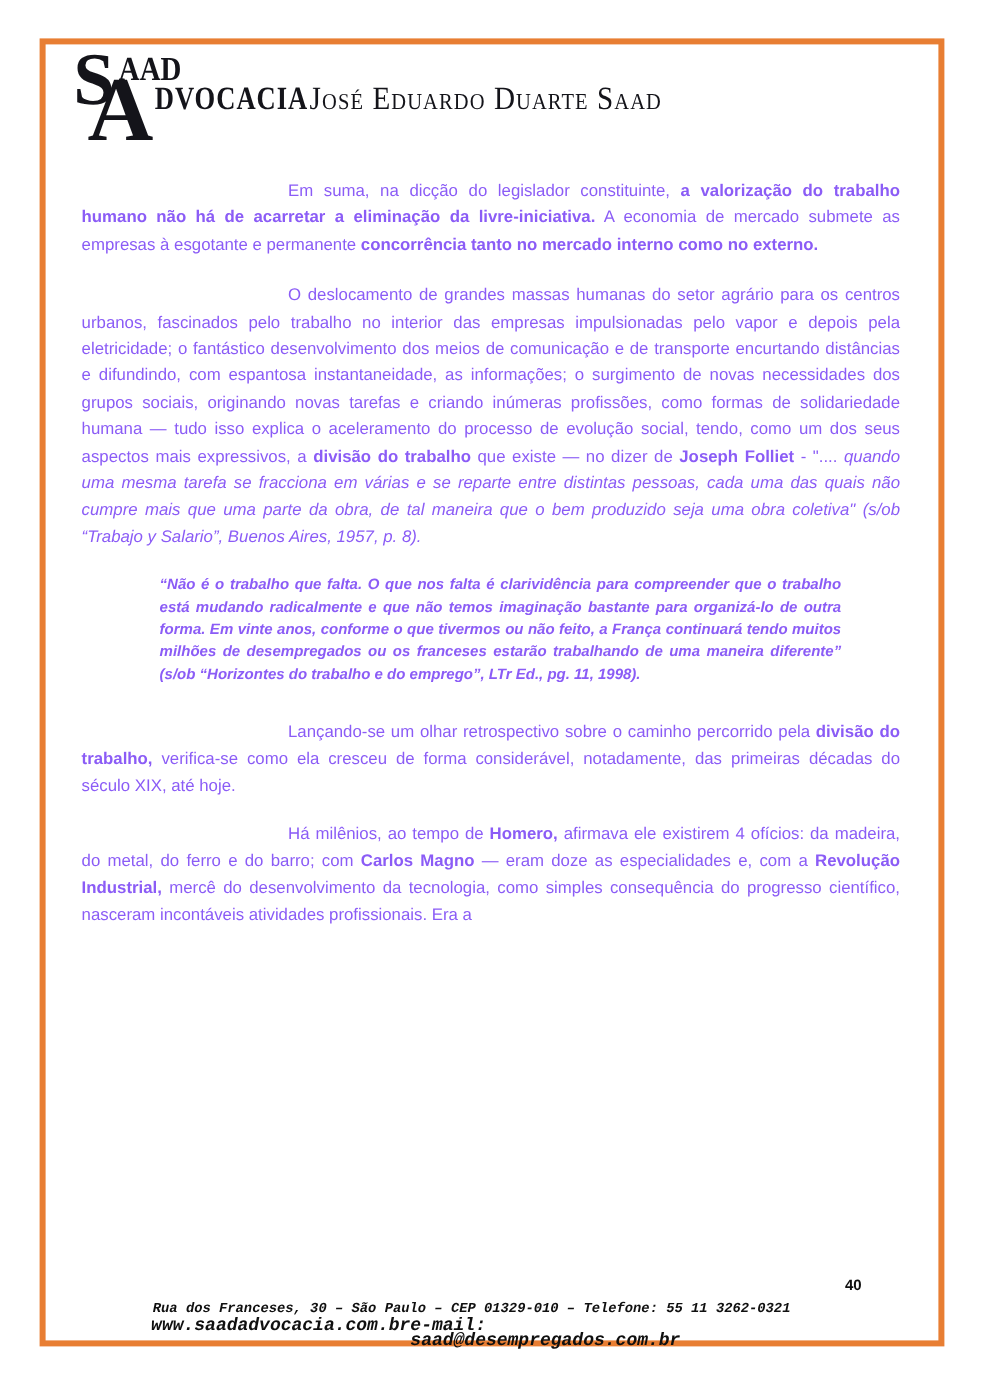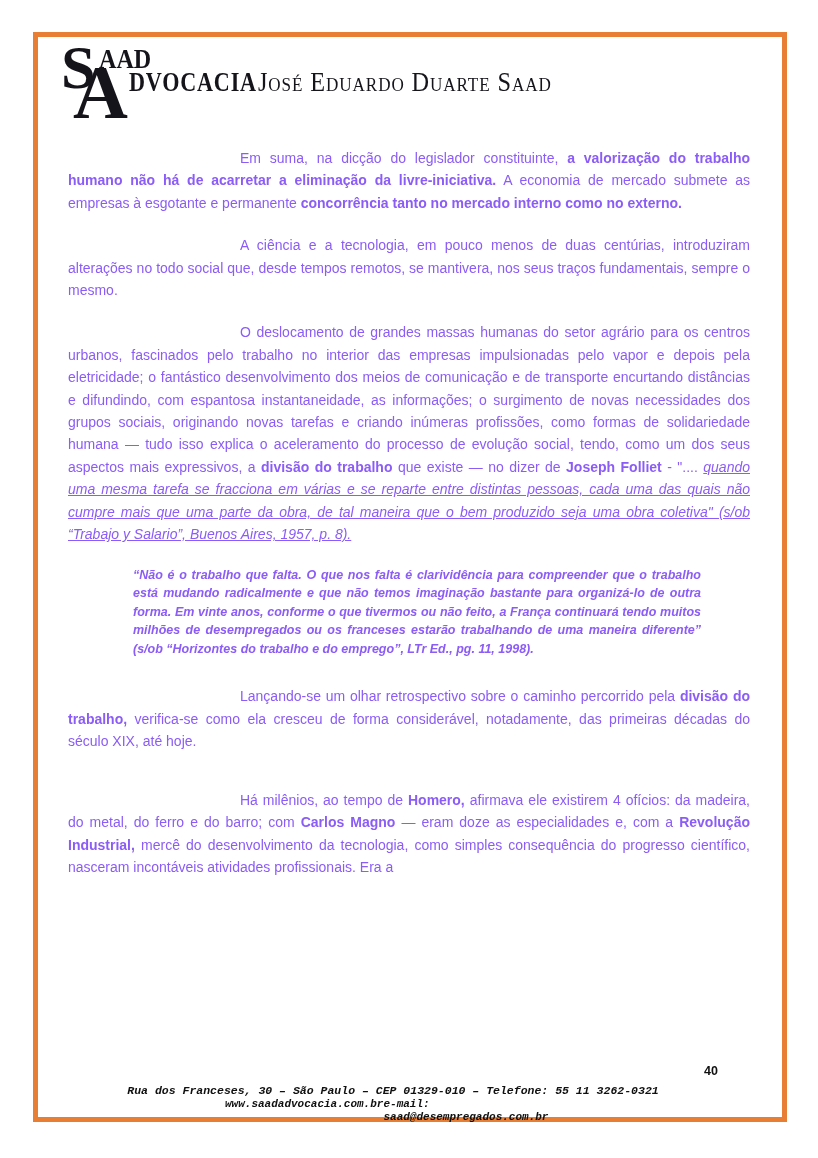--- a/index.html
+++ b/index.html
@@ -53,21 +53,21 @@
   .doc .para:nth-child(7) { }
   .doc .quote {
     margin: 0 49px 27px 65px;
     font-size: 12.5px;
     line-height: 18.6px;
     font-weight: bold;
     font-style: italic;
     text-indent: 0;
   }
   .doc .b { font-weight: bold; }
-  .doc .i { font-style: italic; text-decoration: underline; }
+  .doc .i { font-style: italic; }
 
   
   .page-number {
     position: absolute;
     left: 68px; top: 1064px;
     width: 650px;
     text-align: right;
     font-family: Liberation Sans, sans-serif;
     font-weight: bold;
     font-size: 12.5px;
@@ -85,42 +85,41 @@
     color: #101010;
   }
   .footer-line1 {
     text-align: center;
     width: 650px;
     font-size: 11.5px;
     line-height: 14px;
   }
   .footer-line2 {
     display: flex;
-    justify-content: space-between;
+    justify-content: flex-end;
     padding: 0 183px 0 157px;
-    font-size: 11px;
+    font-size: 15px;
     line-height: 13px;
   }
 </style>
 </head>
 <body>
 
 <div class="frame"></div>
 
 <div class="logo">
   <span class="logo-s">S</span>
   <span class="logo-saad">AAD</span>
   <span class="logo-a">A</span>
   <span class="logo-adv">DVOCACIA</span>
   <span class="logo-name">José Eduardo Duarte Saad</span>
 </div>
 
 <div class="doc">
     <p class="para"><span>Em suma, na dicção do legislador constituinte, </span><span class="b">a valorização do trabalho humano não há de acarretar a eliminação da livre-iniciativa.</span><span> A economia de mercado submete as empresas à esgotante e permanente </span><span class="b">concorrência tanto no mercado interno como no externo.</span></p>
-    <p class="para"><span>A ciência e a tecnologia, em pouco menos de duas centúrias, introduziram alterações no todo social que, desde tempos remotos, se mantivera, nos seus traços fundamentais, sempre o mesmo.</span></p>
     <p class="para"><span>O deslocamento de grandes massas humanas do setor agrário para os centros urbanos, fascinados pelo trabalho no interior das empresas impulsionadas pelo vapor e depois pela eletricidade; o fantástico desenvolvimento dos meios de comunicação e de transporte encurtando distâncias e difundindo, com espantosa instantaneidade, as informações; o surgimento de novas necessidades dos grupos sociais, originando novas tarefas e criando inúmeras profissões, como formas de solidariedade humana — tudo isso explica o aceleramento do processo de evolução social, tendo, como um dos seus aspectos mais expressivos, a </span><span class="b">divisão do trabalho</span><span> que existe — no dizer de </span><span class="b">Joseph Folliet</span><span> - ".... </span><span class="i">quando uma mesma tarefa se fracciona em várias e se reparte entre distintas pessoas, cada uma das quais não cumpre mais que uma parte da obra, de tal maneira que o bem produzido seja uma obra coletiva" (s/ob “Trabajo y Salario”, Buenos Aires, 1957, p. 8).</span></p>
     <p class="quote"><span>“Não é o trabalho que falta. O que nos falta é clarividência para compreender que o trabalho está mudando radicalmente e que não temos imaginação bastante para organizá-lo de outra forma. Em vinte anos, conforme o que tivermos ou não feito, a França continuará tendo muitos milhões de desempregados ou os franceses estarão trabalhando de uma maneira diferente” (s/ob “Horizontes do trabalho e do emprego”, LTr Ed., pg. 11, 1998).</span></p>
     <p class="para"><span>Lançando-se um olhar retrospectivo sobre o caminho percorrido pela </span><span class="b">divisão do trabalho,</span><span> verifica-se como ela cresceu de forma considerável, notadamente, das primeiras décadas do século XIX, até hoje.</span></p>
     <p class="para"><span>Há milênios, ao tempo de </span><span class="b">Homero,</span><span> afirmava ele existirem 4 ofícios: da madeira, do metal, do ferro e do barro; com </span><span class="b">Carlos Magno</span><span> — eram doze as especialidades e, com a </span><span class="b">Revolução Industrial,</span><span> mercê do desenvolvimento da tecnologia, como simples consequência do progresso científico, nasceram incontáveis atividades profissionais. Era a</span></p>
   </div>
 
 <div class="page-number">40</div>
 
 <div class="footer">
   <div class="footer-line1">Rua dos Franceses, 30 – São Paulo – CEP 01329-010 – Telefone: 55 11 3262-0321</div>

